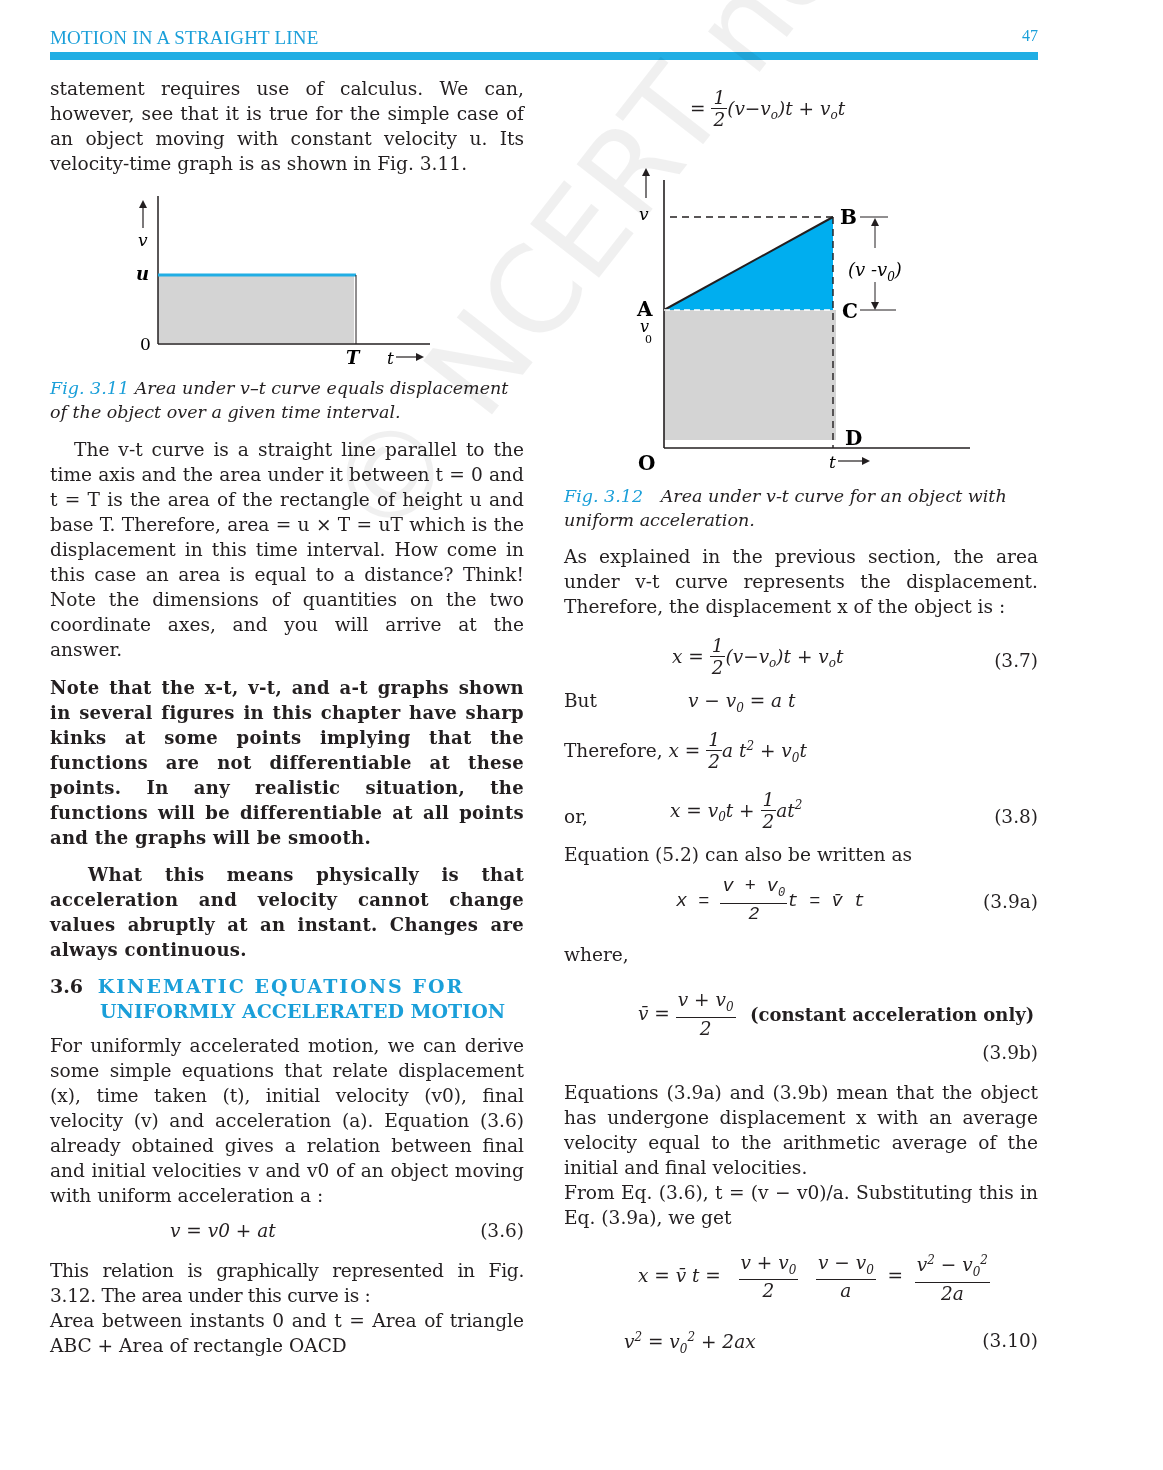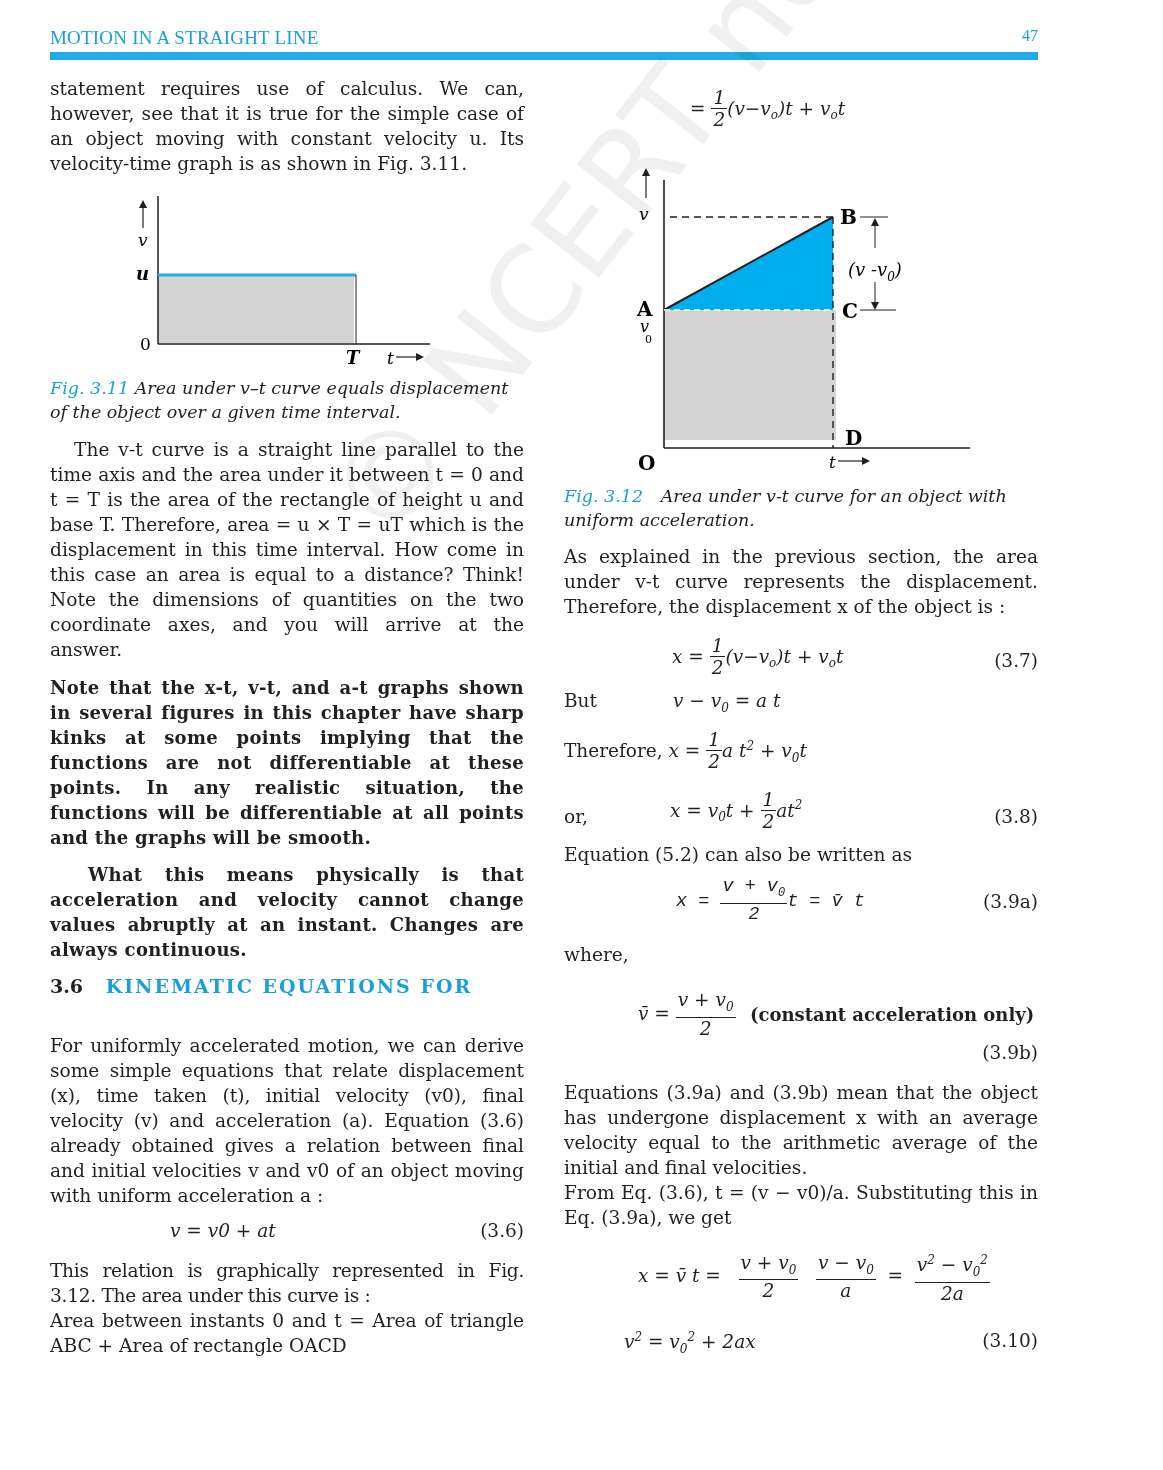--- a/index.html
+++ b/index.html
@@ -66,21 +66,22 @@
 
 <div class="abs col left" style="top:437px; text-indent:24px;">
   <p>The v-t curve is a straight line parallel to the time axis and the area under it between t = 0 and t = T is the area of the rectangle of height u and base T. Therefore, area = u × T = uT which is the displacement in this time interval. How come in this case an area is equal to a distance? Think! Note the dimensions of quantities on the two coordinate axes, and you will arrive at the answer.</p>
 </div>
 
 <div class="abs left note" style="top:675px; text-align:justify;">Note that the x-t, v-t, and a-t graphs shown in several figures in this chapter have sharp kinks at some points implying that the functions are not differentiable at these points. In any realistic situation, the functions will be differentiable at all points and the graphs will be smooth.</div>
 <div class="abs left note" style="top:862px; text-align:justify; text-indent:38px;">What this means physically is that acceleration and velocity cannot change values abruptly at an instant. Changes are always continuous.</div>
 
 <div class="abs left sec" style="top:974px;">
   <span class="sec-num">3.6</span>
-  <span class="sec-t" style="margin-left:16px; letter-spacing:2px;">KINEMATIC EQUATIONS FOR</span><br>
+  <span class="sec-t" style="margin-left:8px; letter-spacing:2px;">KINEMATIC EQUATIONS FOR</span><br>
+  <span class="sec-t" style="margin-left:50px;">UNIFORMLY ACCELERATED MOTION</span>
 </div>
 
 <div class="abs col left" style="top:1033px;">
   <p>For uniformly accelerated motion, we can derive some simple equations that relate displacement (x), time taken (t), initial velocity (v0), final velocity (v) and acceleration (a). Equation (3.6) already obtained gives a relation between final and initial velocities v and v0 of an object moving with uniform acceleration a :</p>
 </div>
 
 <div class="abs left eq" style="top:1220px; height:26px;">
   <span class="it" style="position:absolute; left:120px;">v = v0 + at</span>
   <span class="eqn">(3.6)</span>
 </div>
@@ -136,21 +137,21 @@
   <p>As explained in the previous section, the area under v-t curve represents the displacement. Therefore, the displacement x of the object is :</p>
 </div>
 
 <div class="abs right eq" style="top:636px; height:46px;">
   <span class="it" style="position:absolute; left:108px;">x =&nbsp;<span class="frac"><span class="n">1</span><span class="d">2</span></span>(v−v<sub>o</sub>)t + v<sub>o</sub>t</span>
   <span class="eqn" style="top:14px;">(3.7)</span>
 </div>
 
 <div class="abs right eq" style="top:690px;">
   <span>But</span>
-  <span class="it" style="position:absolute; left:109px; white-space:nowrap;">v − v<sub>0</sub> = a t</span>
+  <span class="it" style="position:absolute; left:124px; white-space:nowrap;">v − v<sub>0</sub> = a t</span>
 </div>
 
 <div class="abs right eq" style="top:730px;">
   <span>Therefore,</span>
   <span class="it">x =&nbsp;<span class="frac"><span class="n">1</span><span class="d">2</span></span>a t<sup>2</sup> + v<sub>0</sub>t</span>
 </div>
 
 <div class="abs right eq" style="top:790px; height:46px;">
   <span style="position:absolute; top:16px;">or,</span>
   <span class="it" style="position:absolute; left:106px; white-space:nowrap;">x = v<sub>0</sub>t +&nbsp;<span class="frac"><span class="n">1</span><span class="d">2</span></span>at<sup>2</sup></span>

